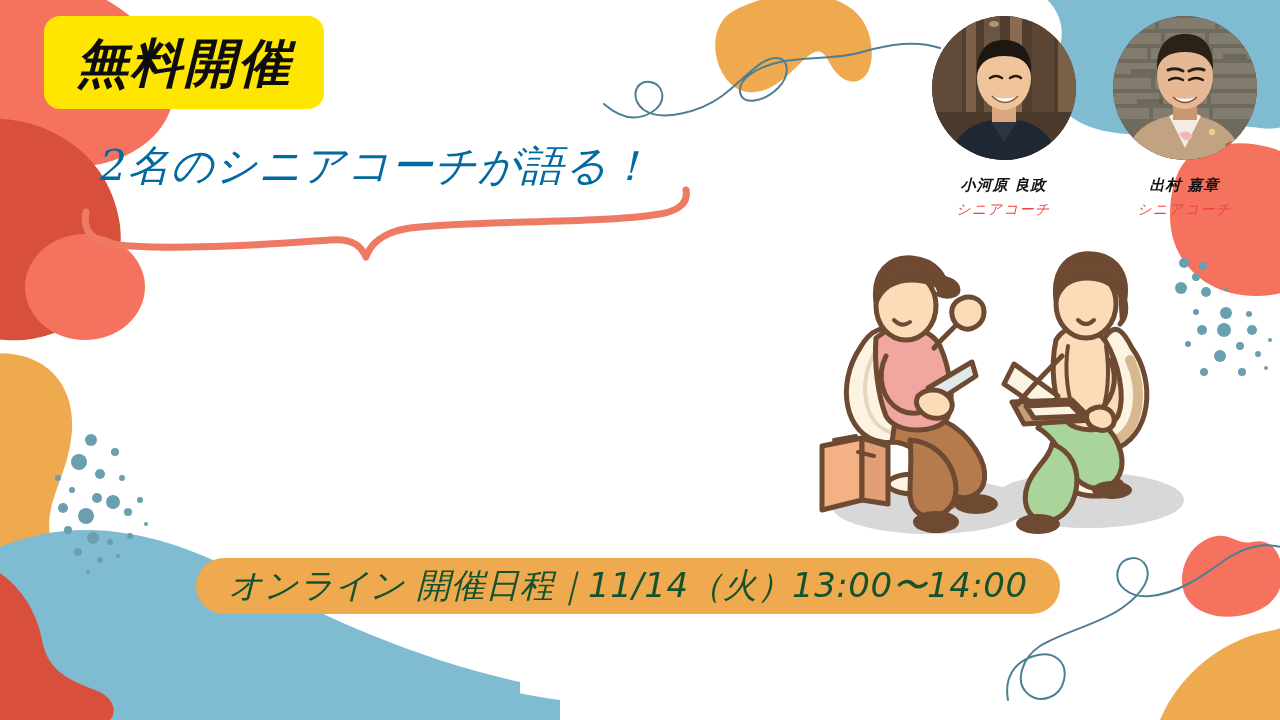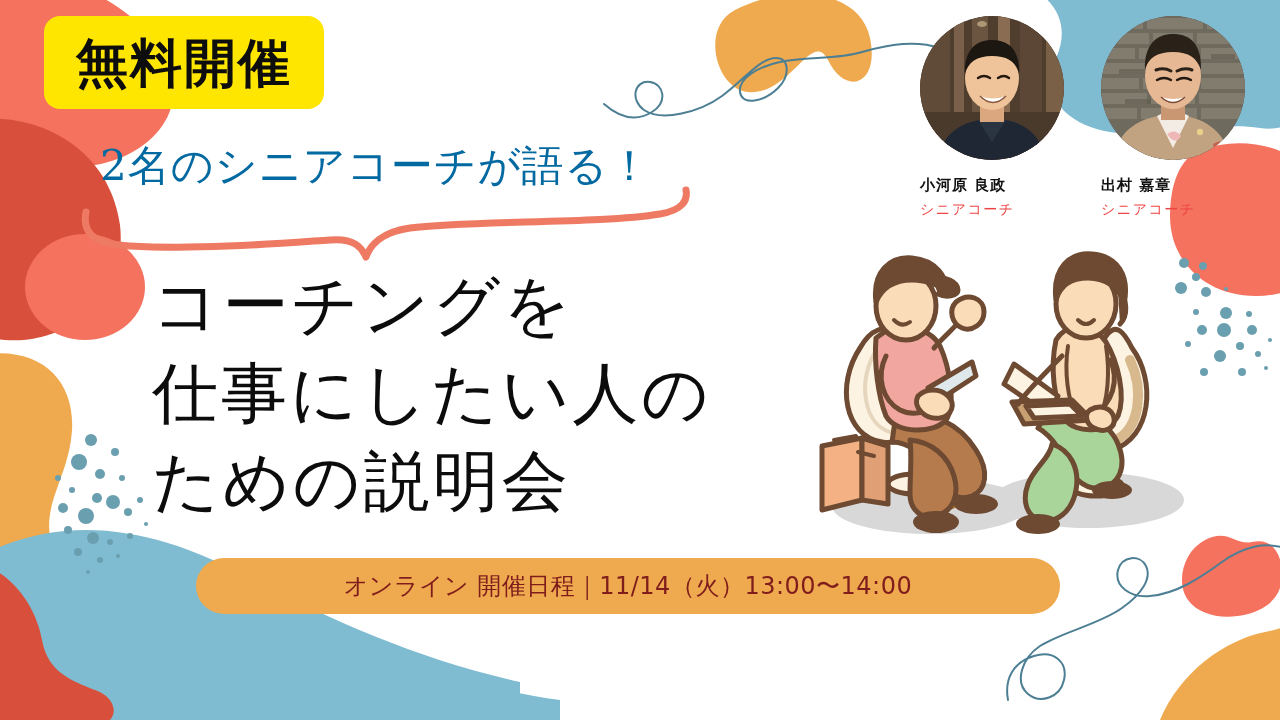--- a/index.html
+++ b/index.html
@@ -7,20 +7,21 @@
     padding: 0;
     background: #ffffff;
   }
   #poster {
     position: relative;
     width: 1280px;
     height: 720px;
     overflow: hidden;
     background: #ffffff;
     font-family: "Liberation Sans", "DejaVu Sans", sans-serif;
+    font-style: italic;
   }
   .layer {
     position: absolute;
     inset: 0;
     width: 1280px;
     height: 720px;
     pointer-events: none;
   }
   
   #free-badge {
@@ -82,41 +83,41 @@
     height: 56px;
     background: #efa94e;
     border-radius: 28px;
     display: flex;
     align-items: center;
     justify-content: center;
     z-index: 30;
   }
   #date-banner .txt {
     font-family: "DejaVu Sans", sans-serif;
-    font-size: 24px;
+    font-size: 34px;
     font-weight: 500;
-    color: #7f1d1d;
+    color: #14532d;
     letter-spacing: 0.5px;
     white-space: nowrap;
   }
   
   #coaches {
     position: absolute;
     left: 920px;
     top: 16px;
     width: 348px;
     display: flex;
     gap: 14px;
     z-index: 35;
   }
   .coach {
     width: 167px;
     display: flex;
     flex-direction: column;
-    align-items: flex-start;
+    align-items: center;
   }
   .coach .photo {
     width: 144px;
     height: 144px;
     border-radius: 50%;
     overflow: hidden;
     position: relative;
     background: #6a5a4c;
   }
   .coach .photo svg { display: block; }
@@ -234,25 +235,20 @@
   <div id="free-badge">
     <span class="txt">無料開催</span>
   </div>
 
   <div id="lead-copy">2名のシニアコーチが語る！</div>
 
   <svg class="layer" viewBox="0 0 1280 720" xmlns="http://www.w3.org/2000/svg" style="z-index:28;">
     <path d="M 86,212 C 82,232 92,244 130,246 C 200,250 285,243 330,240 C 355,238 362,248 366,257 C 370,245 382,232 410,228 C 470,220 600,224 660,214 C 683,210 688,200 686,190" fill="none" stroke="#ee7a63" stroke-width="7" stroke-linecap="round" stroke-linejoin="round"></path>
   </svg>
 
-  <div id="main-title">
-    <div class="line">コーチングを</div>
-    <div class="line">仕事にしたい人の</div>
-    <div class="line">ための説明会</div>
-  </div>
 
   <div id="date-banner">
     <span class="txt">オンライン 開催日程｜11/14（火）13:00〜14:00</span>
   </div>
 
   <div id="coaches">
 
     <div class="coach">
       <div class="photo">
         <svg width="144" height="144" viewBox="0 0 144 144" xmlns="http://www.w3.org/2000/svg">

